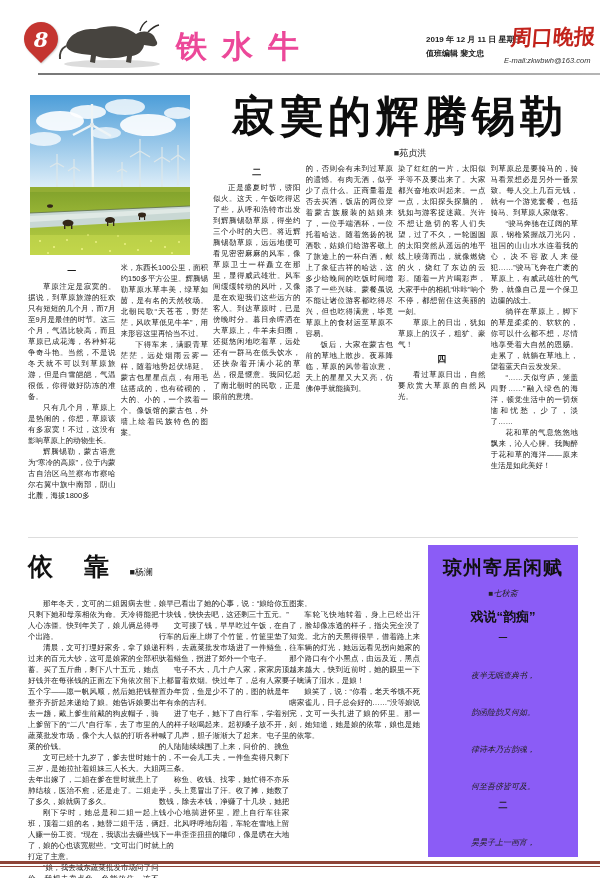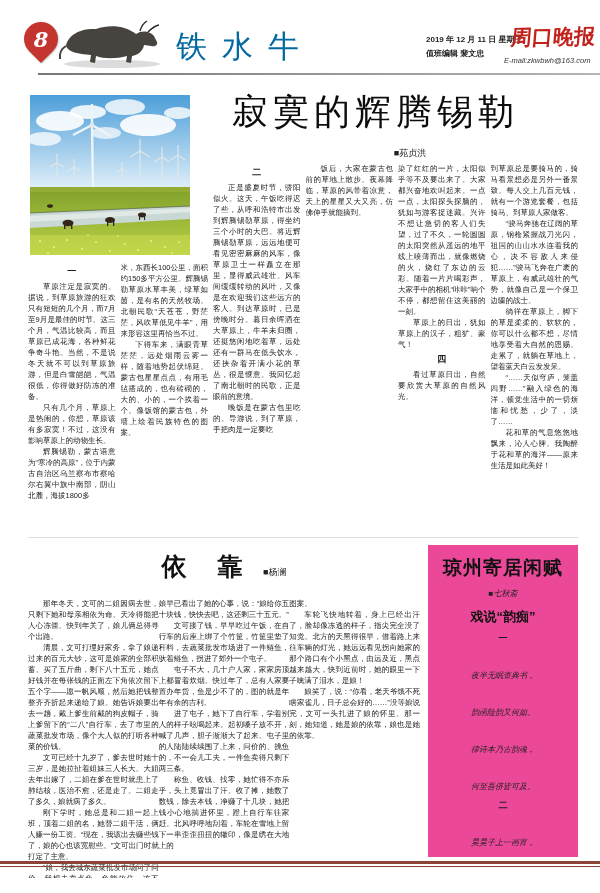--- a/index.html
+++ b/index.html
@@ -6,52 +6,52 @@
   #page{position:relative;width:600px;height:893px;background:#fff;overflow:hidden;
         font-family:"Liberation Sans",sans-serif;color:#1a1a1a;}
 
   
   .pin{position:absolute;left:24px;top:22px;width:34px;height:34px;background:#c43530;
        border-radius:50% 50% 50% 0;transform:rotate(-45deg);box-shadow:0 1px 2px rgba(0,0,0,.25);}
   .pin span{position:absolute;left:0;top:0;width:34px;height:34px;display:flex;align-items:center;justify-content:center;
        transform:rotate(45deg);color:#fff;font:italic bold 21px "DejaVu Serif",serif;}
   .bull{position:absolute;left:56px;top:16px;width:112px;height:54px;}
   .section-title{position:absolute;left:176px;top:26px;font-family:"DejaVu Serif",serif;
-       font-size:31px;font-weight:normal;letter-spacing:15px;color:#0369a1;white-space:nowrap;}
+       font-size:31px;font-weight:bold;letter-spacing:15px;color:#ec4899;white-space:nowrap;}
   .hdr-right{position:absolute;left:426px;top:33px;width:90px;font-size:8px;line-height:14px;color:#222;
        font-weight:bold;white-space:nowrap;}
   .masthead{position:absolute;left:511px;top:23px;width:86px;font-family:"DejaVu Serif",serif;
        font-size:21px;font-weight:bold;color:#c2221b;transform:skewX(-6deg) rotate(-1deg);white-space:nowrap;}
   .email{position:absolute;left:504px;top:56px;font-size:7.5px;color:#333;white-space:nowrap;font-style:italic;}
   .hdr-rule{position:absolute;left:38px;top:73px;width:562px;height:2px;
        background:linear-gradient(to right,#777,#b5b5b5);}
 
   
   .photo{position:absolute;left:30px;top:95px;width:160px;height:160px;overflow:hidden;}
-  .headline{position:absolute;left:232px;top:88px;width:360px;font-size:36px;font-weight:normal;
+  .headline{position:absolute;left:232px;top:88px;width:360px;font-size:43px;font-weight:bold;
        letter-spacing:5px;color:#0d0d0d;white-space:nowrap;}
   .main-byline{position:absolute;left:232px;top:147px;width:356px;text-align:center;font-size:9px;color:#222;}
   .main-cols{position:absolute;left:28px;top:163px;width:550px;height:368px;display:flex;gap:5px;}
   .col{flex:1;overflow:hidden;}
   .col.under-photo{padding-top:99px;box-sizing:border-box;}
   .blk{font-size:7.5px;line-height:11px;text-align:justify;color:#1a1a1a;}
   .blk.p{text-indent:2em;}
   .blk.pc{text-indent:0;}
   .blk.marker{text-align:center;text-indent:0;font-weight:600;font-size:9px;margin:4px 0;}
 
   .divider{position:absolute;left:28px;top:537px;width:550px;height:1px;background:#ddd;}
 
   
-  .essay-head{position:absolute;left:28px;top:550px;width:392px;text-align:center;white-space:nowrap;}
+  .essay-head{position:absolute;left:28px;top:550px;width:392px;text-align:left;white-space:nowrap;}
   .essay-title{font-size:25px;font-weight:bold;letter-spacing:12px;color:#111;}
   .essay-byline{font-size:9px;color:#222;margin-left:4px;}
   .essay-cols{position:absolute;left:28px;top:598px;width:392px;height:280px;display:flex;gap:0;}
 
   
-  .poem-box{position:absolute;left:428px;top:545px;width:150px;height:312px;background:#ec4899;
+  .poem-box{position:absolute;left:428px;top:545px;width:150px;height:312px;background:#8b5cf6;
        box-sizing:border-box;padding:10px 8px 6px 8px;overflow:hidden;}
   .poem-title{text-align:center;font-size:19px;font-weight:bold;letter-spacing:1px;color:#111;}
   .poem-byline{text-align:center;font-size:8px;color:#222;margin-top:7px;font-style:italic;}
   .poem-sub{text-align:center;font-size:13px;font-weight:bold;color:#111;margin-top:9px;}
   .poem-marker{text-align:center;font-size:9px;font-weight:600;margin:6px 0 2px 0;}
   .poem-h3{text-align:left;font-size:10.5px;font-weight:bold;color:#111;margin:11px 0 2px 0;}
   .pline{text-align:center;font:italic 8px "DejaVu Serif",serif;line-height:13px;color:#222;margin-top:24px;}
 
   .bottom-rule{position:absolute;left:0;top:861px;width:600px;border-top:3px solid #8d4437;}
   .bottom-rule div{margin-top:2px;height:1px;background:#8d4437;}
@@ -188,24 +188,24 @@
       </div>
     <div class="col under-photo">
 
     <div class="blk pc">米，东西长100公里，面积约150多平方公里。辉腾锡勒草原水草丰美，绿草如茵，是有名的天然牧场。北朝民歌“天苍苍，野茫茫，风吹草低见牛羊”，用来形容这里再恰当不过。</div>
         <div class="blk p">下得车来，满眼青草茫茫，远处烟雨云雾一样，随着地势起伏绵延。蒙古包星星点点，有用毛毡搭成的，也有砖砌的，大的、小的，一个挨着一个。像饭馆的蒙古包，外墙上绘着民族特色的图案。</div>
       </div>
     <div class="col">
 
     <div class="blk marker">二</div>
         <div class="blk p">正是盛夏时节，骄阳似火。这天，午饭吃得迟了些，从呼和浩特市出发到辉腾锡勒草原，得坐约三个小时的大巴。将近辉腾锡勒草原，远远地便可看见密密麻麻的风车，像草原卫士一样矗立在那里，显得威武雄壮。风车间缓缓转动的风叶，又像是在欢迎我们这些远方的客人。到达草原时，已是傍晚时分。暮日余晖洒在大草原上，牛羊未归圈，还挺悠闲地吃着草，远处还有一群马在低头饮水，还挟杂着开满小花的草丛，很是惬意。我回忆起了南北朝时的民歌，正是眼前的意境。</div>
-        <div class="blk p">晚饭是在蒙古包里吃的。导游说，到了草原，手把肉是一定要吃</div>
-      </div>
-    <div class="col">
-
+      </div>
+    <div class="col">
+
+    <div class="blk pc">的，否则会有未到过草原的遗憾。有肉无酒，似乎少了点什么。正商量着是否去买酒，饭店的两位穿着蒙古族服装的姑娘来了，一位手端酒杯，一位托着哈达。随着悠扬的祝酒歌，姑娘们给游客敬上了旅途上的一杯白酒，献上了象征吉祥的哈达，这多少给晚间的吃饭时间增添了一些兴味。蒙餐虽说不能让诸位游客都吃得尽兴，但也吃得满意，毕竟草原上的食材运至草原不容易。</div>
         <div class="blk p">饭后，大家在蒙古包前的草地上散步。夜幕降临，草原的风带着凉意，天上的星星又大又亮，仿佛伸手就能摘到。</div>
       </div>
     <div class="col">
 
     <div class="blk pc">染了红红的一片，太阳似乎等不及要出来了。大家都兴奋地欢叫起来。一点一点，太阳探头探脑的，犹如与游客捉迷藏。兴许不想让急切的客人们失望，过了不久，一轮圆圆的太阳突然从遥远的地平线上喷薄而出，就像燃烧的火，烧红了东边的云彩。随着一片片喝彩声，大家手中的相机“咔咔”响个不停，都想留住这美丽的一刻。</div>
         <div class="blk p">草原上的日出，犹如草原上的汉子，粗犷、豪气！</div>
         <div class="blk marker">四</div>
         <div class="blk p">看过草原日出，自然要欣赏大草原的自然风光。</div>
       </div>
     <div class="col">

